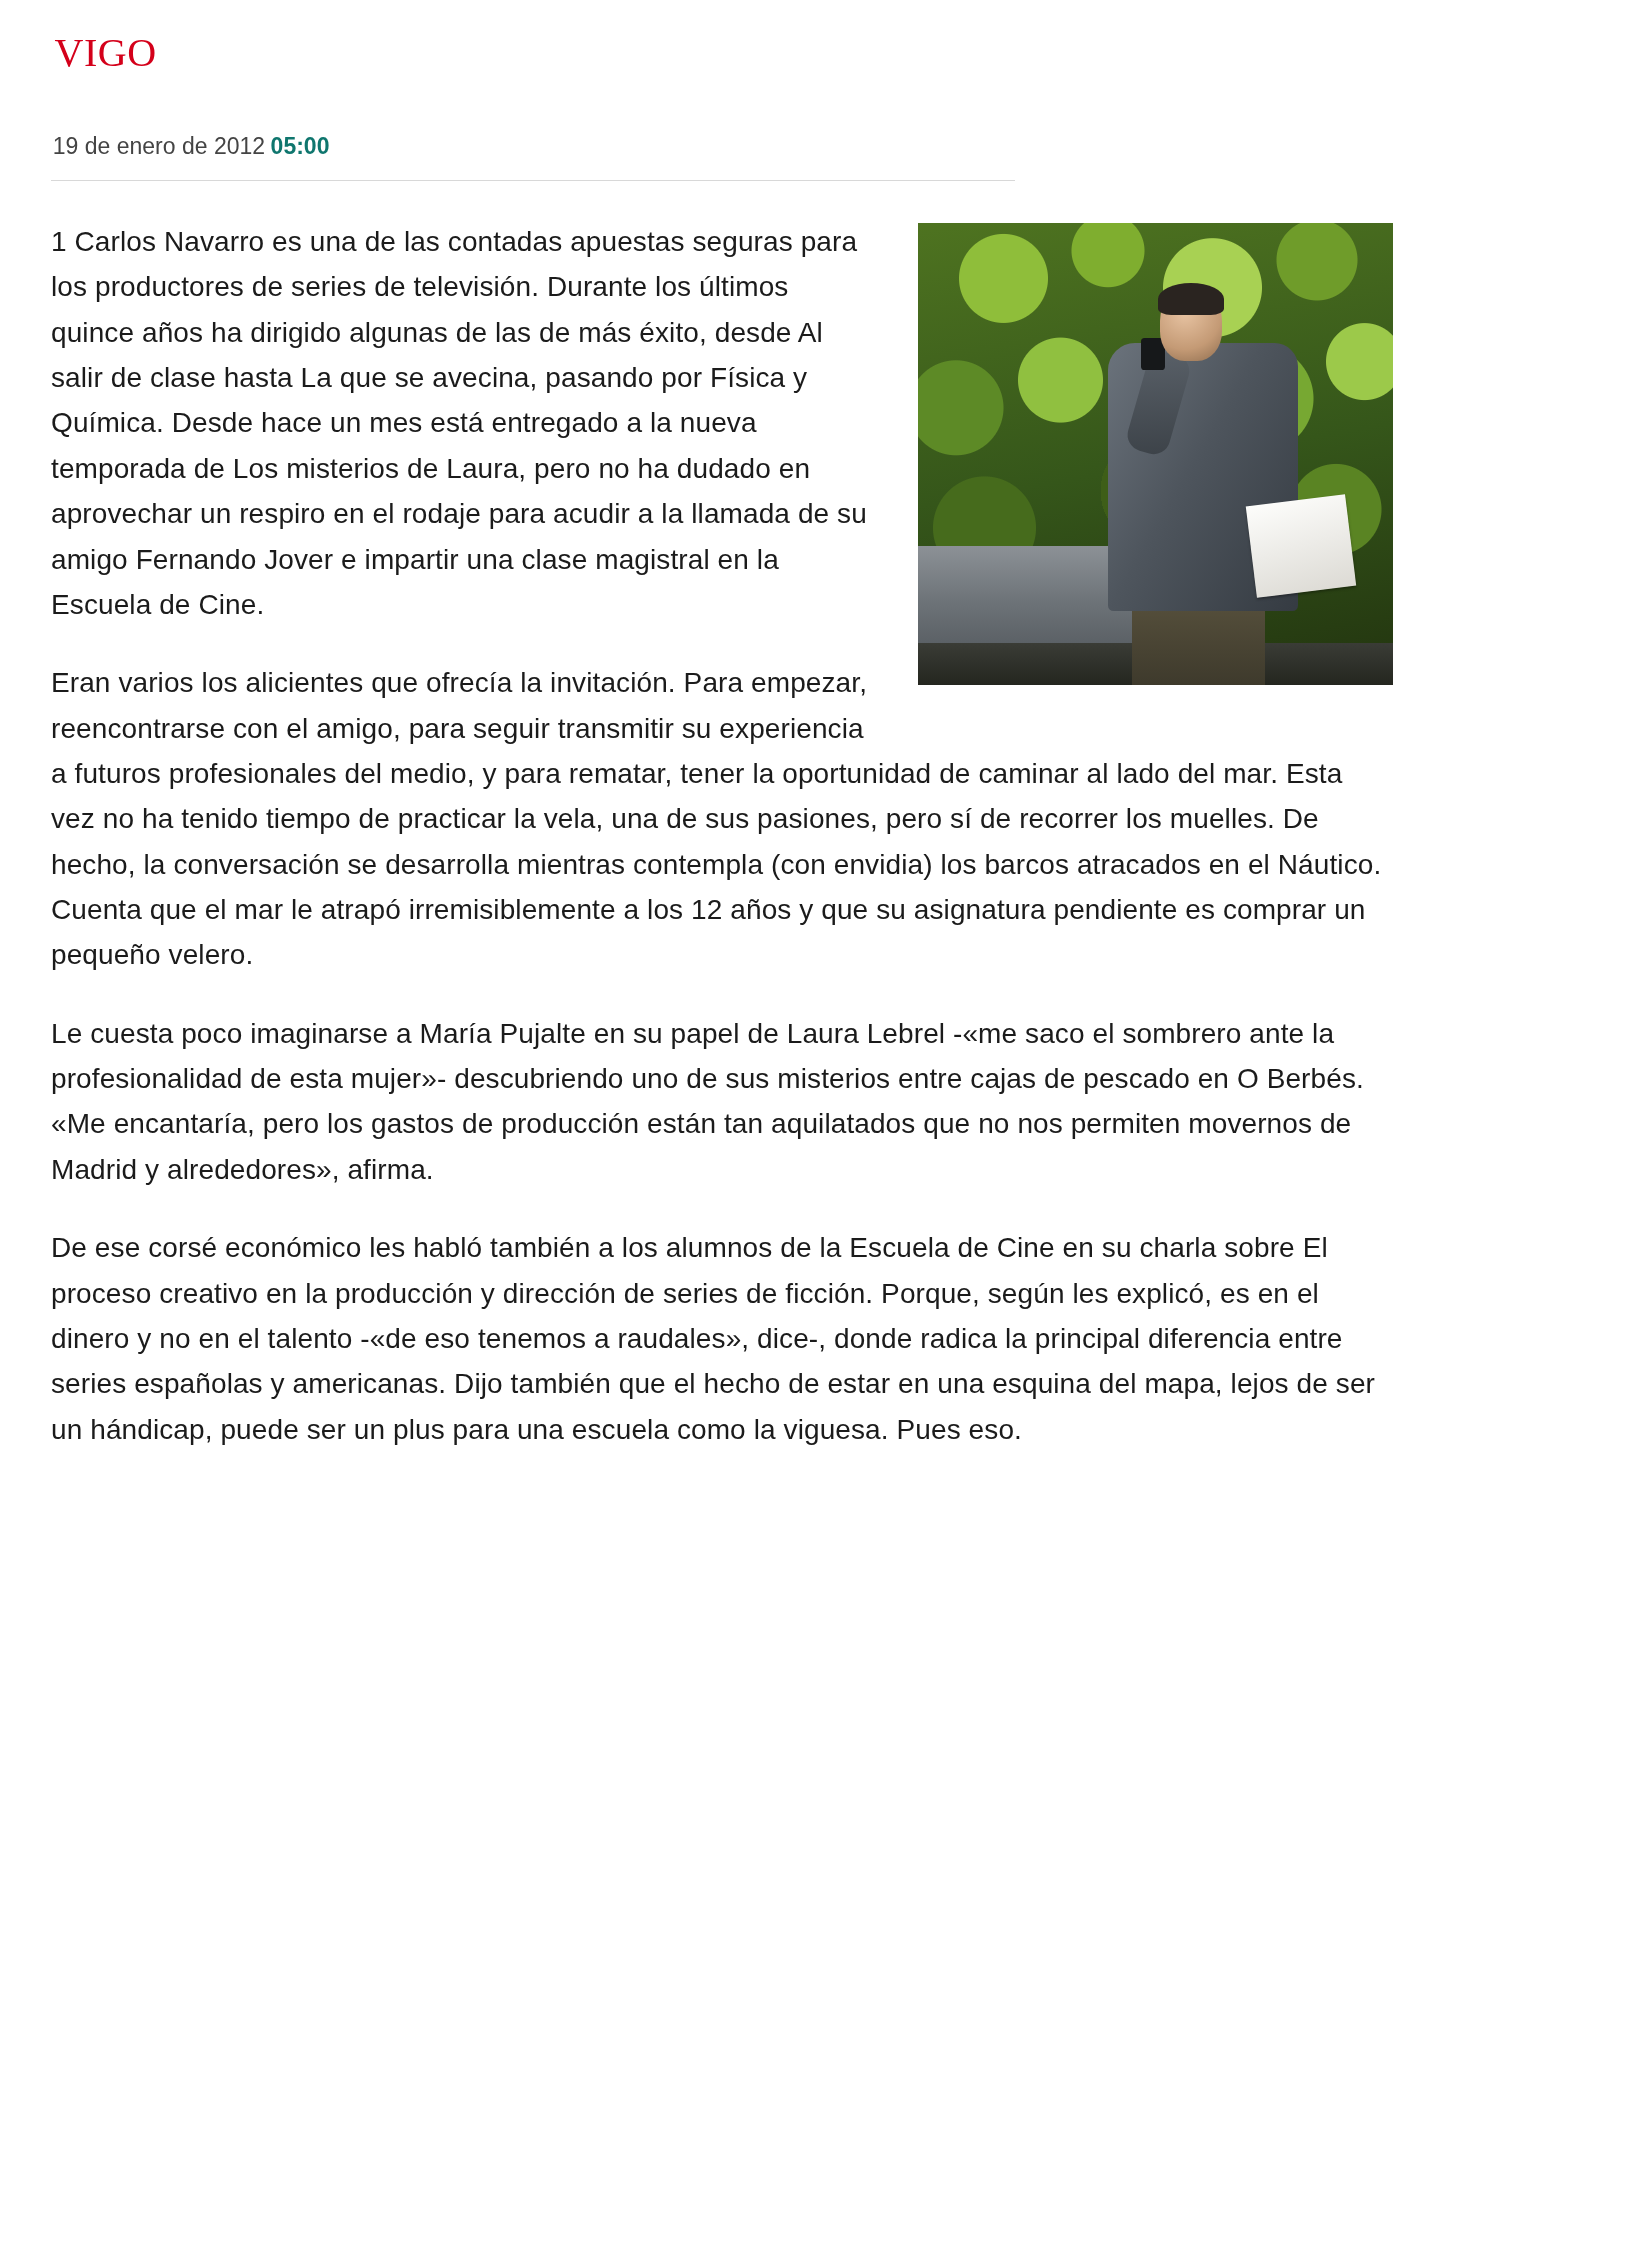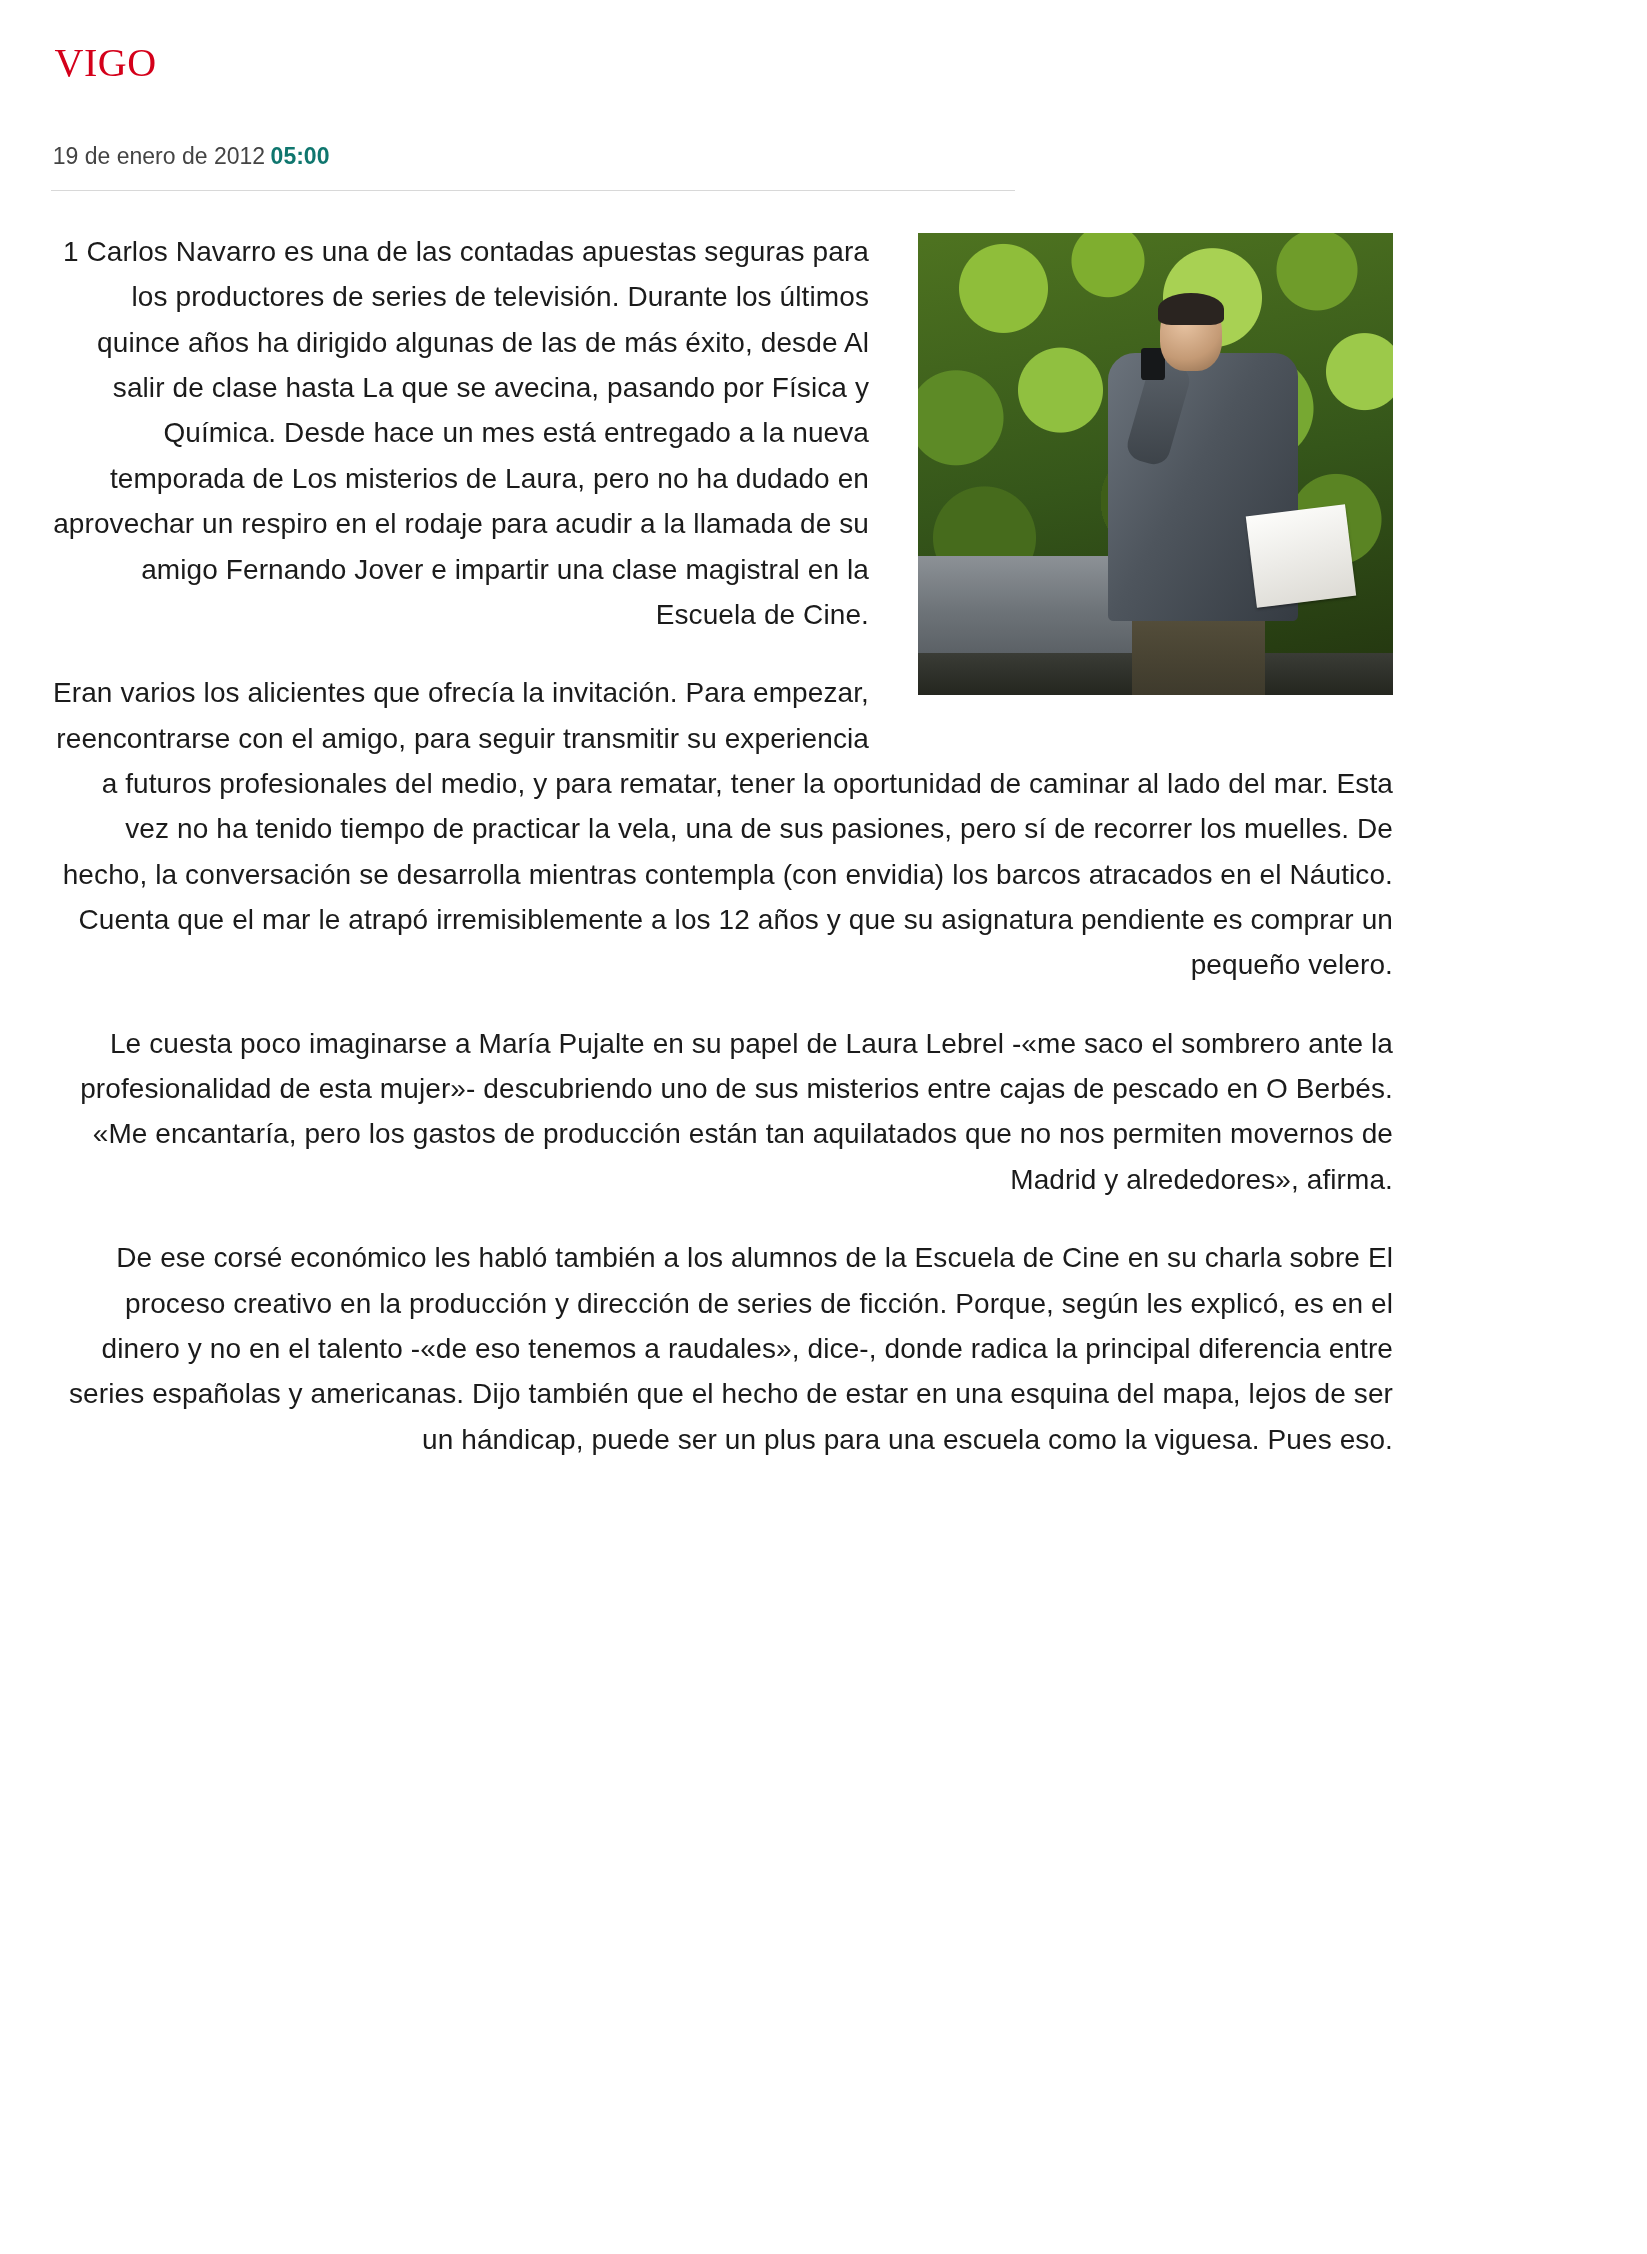--- a/index.html
+++ b/index.html
@@ -11,21 +11,21 @@
     width: 1647px;
     min-height: 2255px;
     font-family: "Liberation Sans", sans-serif;
     color: #1a1a1a;
     -webkit-font-smoothing: antialiased;
   }
   .page {
     width: 1444px;
     min-height: 2255px;
     box-sizing: border-box;
-    padding: 32px 51px 36px 51px;
+    padding: 22px 51px 36px 51px;
     position: relative;
   }
   .kicker {
     font-family: "Liberation Serif", serif;
     font-size: 40px;
     letter-spacing: 0.5px;
     color: #d4001a;
     margin: 9px 0 16.4px 3.6px;
     line-height: 1.1;
   }
@@ -185,21 +185,21 @@
     background: linear-gradient(170deg, #fdfdfb 0%, #dcdad4 100%);
     transform: rotate(-7deg);
     box-shadow: 0 1.8px 2.7px rgba(0,0,0,.35);
   }
   p.body-text {
     font-size: 28px;
     line-height: 1.62;
     color: #1b1b1b;
     margin: 0 0 33px 0;
     letter-spacing: 0.1px;
-    text-align: right;
+    text-align: left;
   }
   .clearfix::after {
     content: "";
     display: block;
     clear: both;
   }
 </style>
 </head>
 <body>
 

